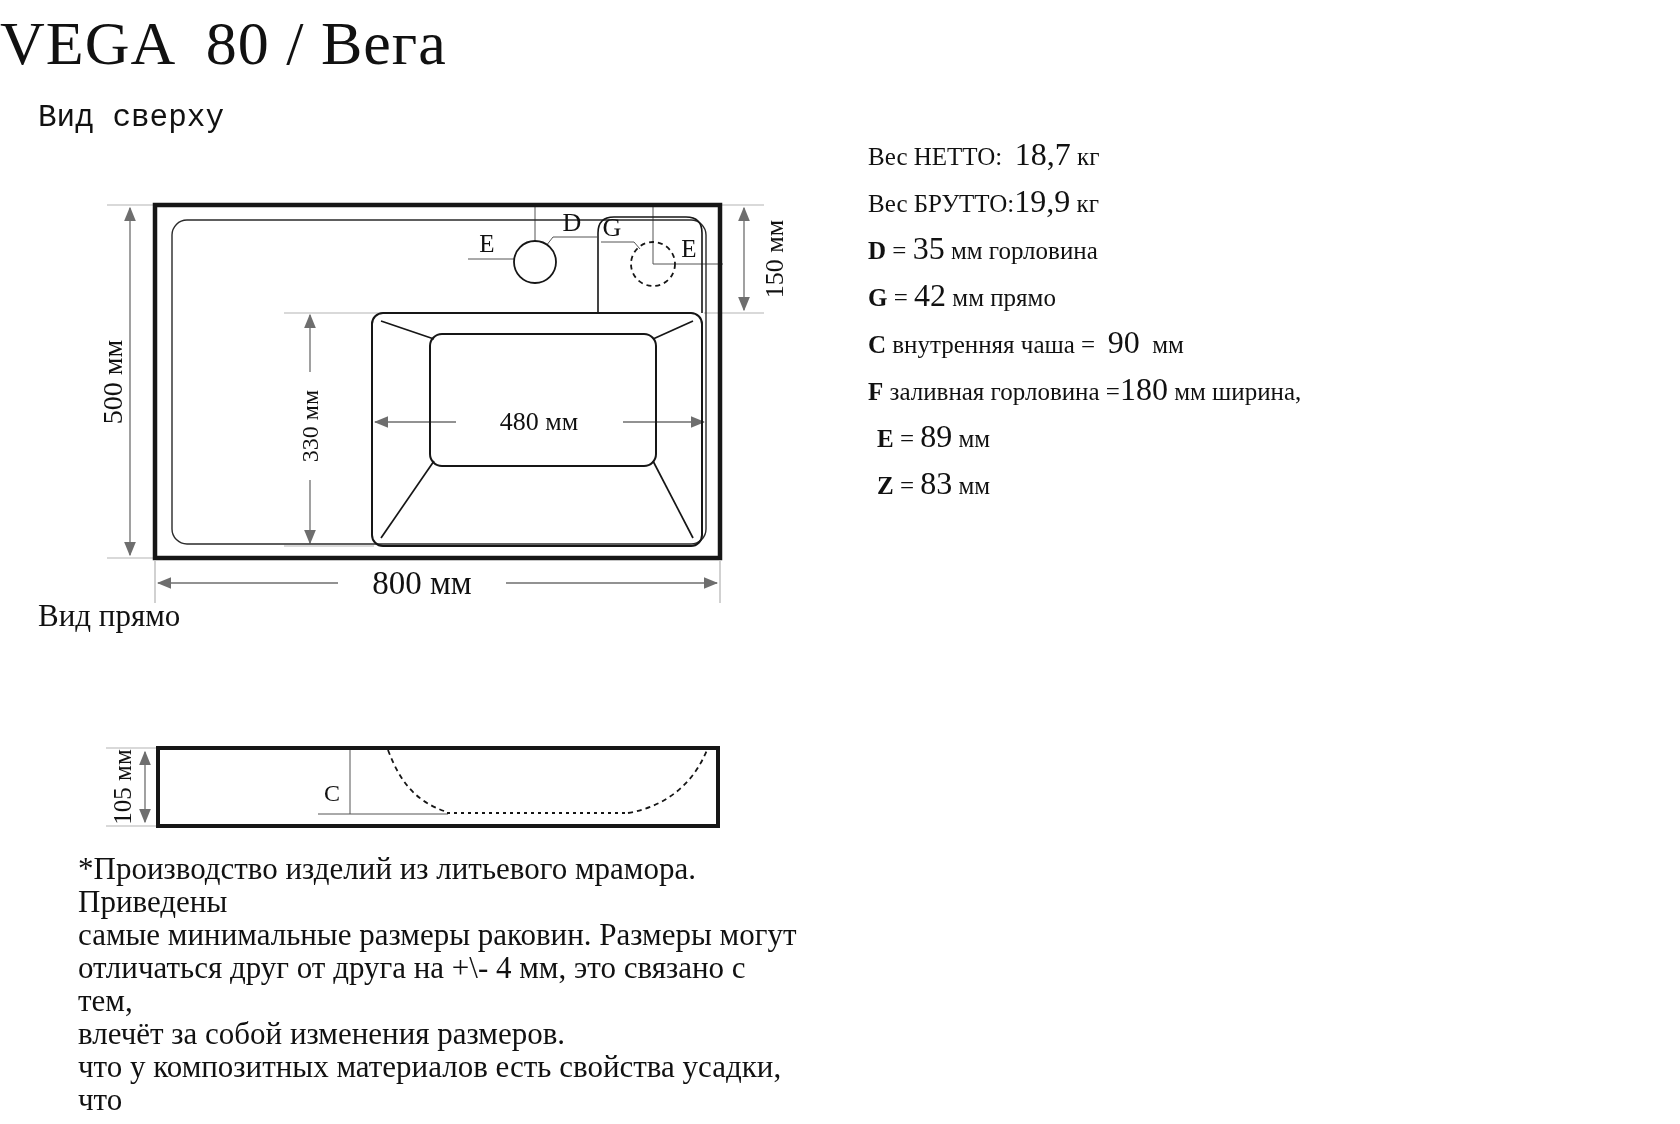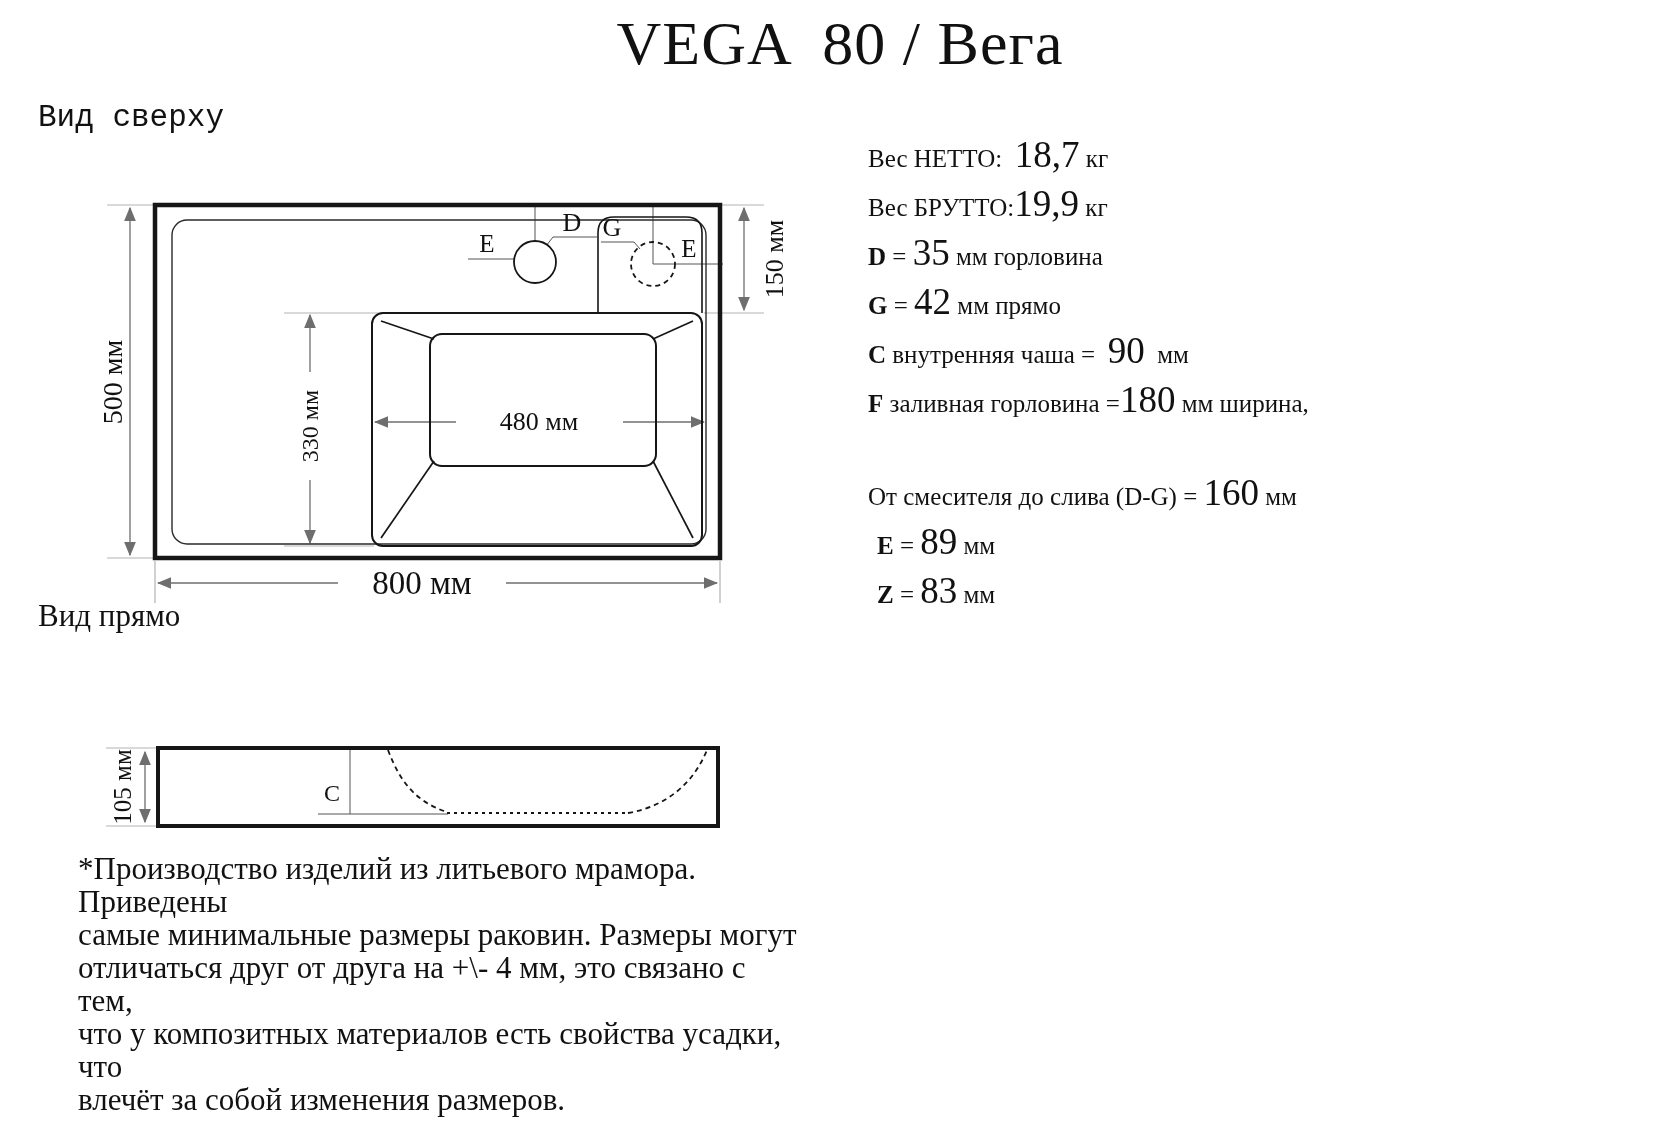--- a/index.html
+++ b/index.html
@@ -2,34 +2,34 @@
 <html><head>
 <meta charset="utf-8">
 <style>
   html,body{margin:0;padding:0;background:#ffffff;}
   body{
     width:1680px;height:1124px;position:relative;overflow:hidden;
     font-family:"Liberation Serif","DejaVu Serif",serif;color:#111;
   }
   .abs{position:absolute;}
   .title{
-    left:0;right:0;top:8px;text-align:center;
+    left:0;right:0;top:8px;text-align:left;
     font-size:62px;letter-spacing:1px;white-space:pre;
   }
   .view-heading{font-size:31px;}
   #heading-top{left:38px;top:100px;font-family:Liberation Mono, monospace;}
   #heading-front{left:38px;top:598px;}
   svg{position:absolute;left:0;top:0;pointer-events:none;}
   svg text{font-family:"Liberation Serif","DejaVu Serif",serif;fill:#111;}
   .specs{left:868px;top:132px;width:620px;}
   .spec-line{
     font-size:25px;line-height:45px;white-space:pre-wrap;
   }
   .spec-line .b{font-weight:bold;}
-  .spec-line .big{font-size:37px;}
+  .spec-line .big{font-size:32px;}
   .spec-line.gap{margin-top:44px;}
   .spec-line.indent{padding-left:9px;}
   .note{left:78px;top:852px;width:720px;}
   .note-line{font-size:31px;line-height:33px;white-space:pre-wrap;}
 </style>
 </head>
 <body>
 
 <div class="abs title">VEGA  80 / Вега</div>
 
@@ -137,24 +137,23 @@
   </g>
 </svg>
 
 <div class="abs specs">
     <div class="spec-line"><span>Вес НЕТТО:  </span><span class="big">18,7</span><span> кг</span></div>
     <div class="spec-line"><span>Вес БРУТТО:</span><span class="big">19,9</span><span> кг</span></div>
     <div class="spec-line"><span class="b">D</span><span> = </span><span class="big">35</span><span> мм горловина</span></div>
     <div class="spec-line"><span class="b">G</span><span> = </span><span class="big">42</span><span> мм прямо</span></div>
     <div class="spec-line"><span class="b">C</span><span> внутренняя чаша =  </span><span class="big">90</span><span>  мм</span></div>
     <div class="spec-line"><span class="b">F</span><span> заливная горловина =</span><span class="big">180</span><span> мм ширина,</span></div>
-    <div class="spec-line gap"><span>От смесителя до слива (D-G) = </span><span class="big">160</span><span> мм</span></div>
     <div class="spec-line indent"><span class="b">E</span><span> = </span><span class="big">89</span><span> мм</span></div>
     <div class="spec-line indent"><span class="b">Z</span><span> = </span><span class="big">83</span><span> мм</span></div>
   </div>
 
 <div class="abs note">
     <div class="note-line">*Производство изделий из литьевого мрамора. Приведены</div>
     <div class="note-line">самые минимальные размеры раковин. Размеры могут</div>
     <div class="note-line">отличаться друг от друга на +\- 4 мм, это связано с тем,</div>
+    <div class="note-line">влечёт за собой изменения размеров.</div>
     <div class="note-line">что у композитных материалов есть свойства усадки, что</div>
-    <div class="note-line">влечёт за собой изменения размеров.</div>
   </div>
 
 </body></html>

